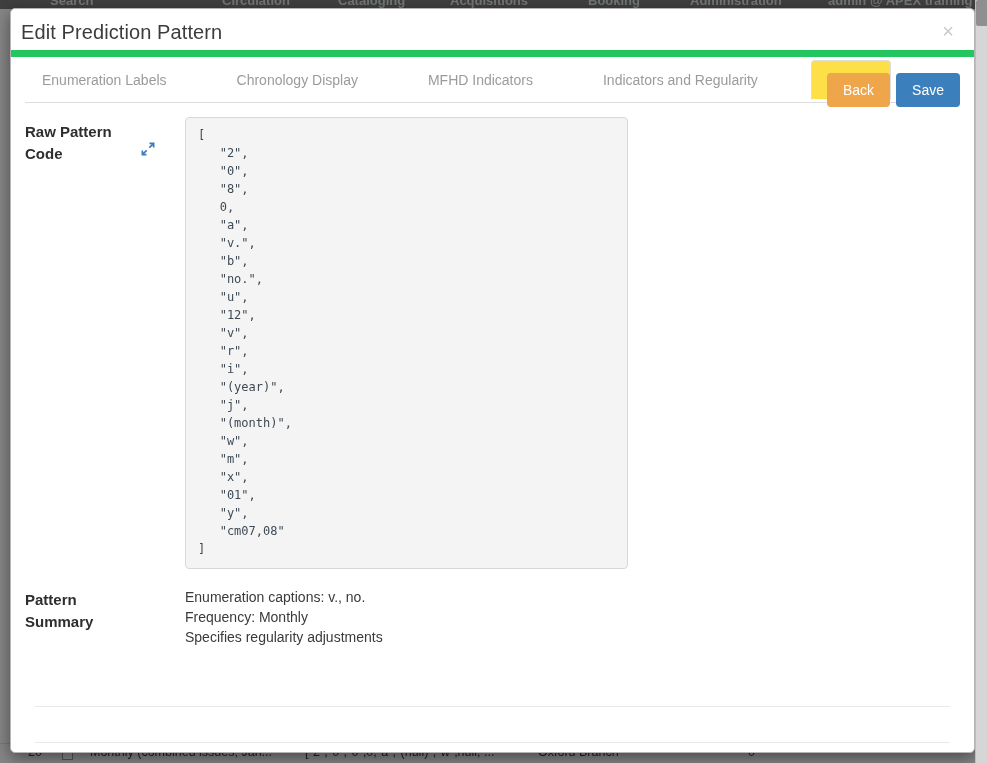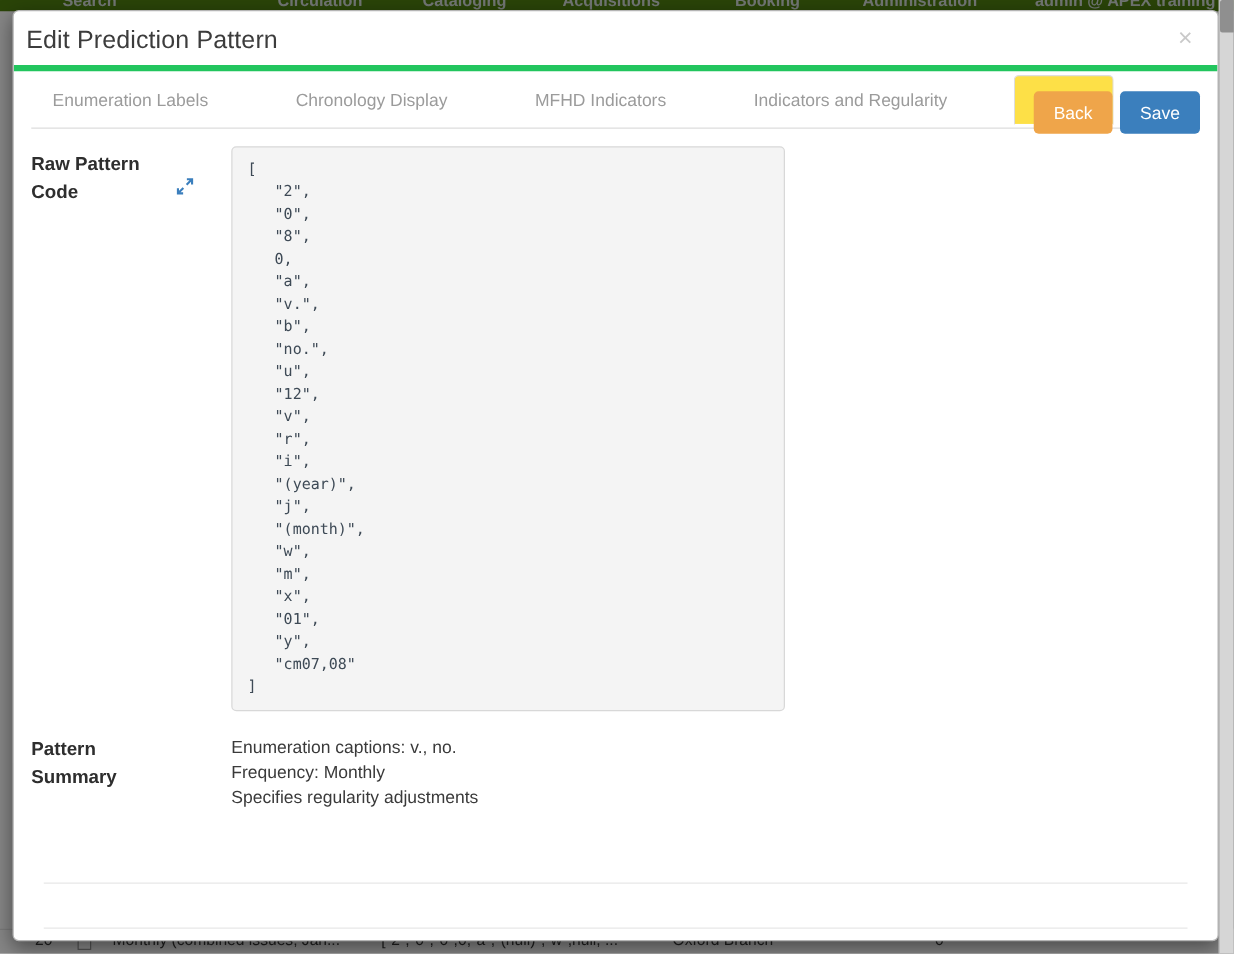--- a/index.html
+++ b/index.html
@@ -17,21 +17,21 @@
   
   #bg-page {
     position: absolute;
     inset: 0;
     background: #f4f4f4;
   }
   #bg-navbar {
     position: absolute;
     top: 0; left: 0; right: 0;
     height: 9px;
-    background: #4d7c0f;
+    background: #737373;
     overflow: hidden;
     white-space: nowrap;
   }
   #bg-navbar .navitem {
     position: absolute;
     top: -7px;
     color: #cfd8d4;
     font-size: 13px;
     font-weight: bold;
   }
@@ -77,21 +77,21 @@
     border: 1px solid #b5b5b5;
     border-radius: 5px;
     box-shadow: 0 5px 16px rgba(0,0,0,0.45);
     overflow: hidden;
   }
 
   
   #modal-header {
     position: relative;
     height: 48px;
-    border-bottom: 5px solid #22c55e;
+    border-bottom: 7px solid #22c55e;
   }
   #modal-title {
     position: absolute;
     left: 10px;
     top: 12px;
     font-size: 20px;
     color: #3c3c3c;
     font-weight: normal;
     letter-spacing: .1px;
   }

